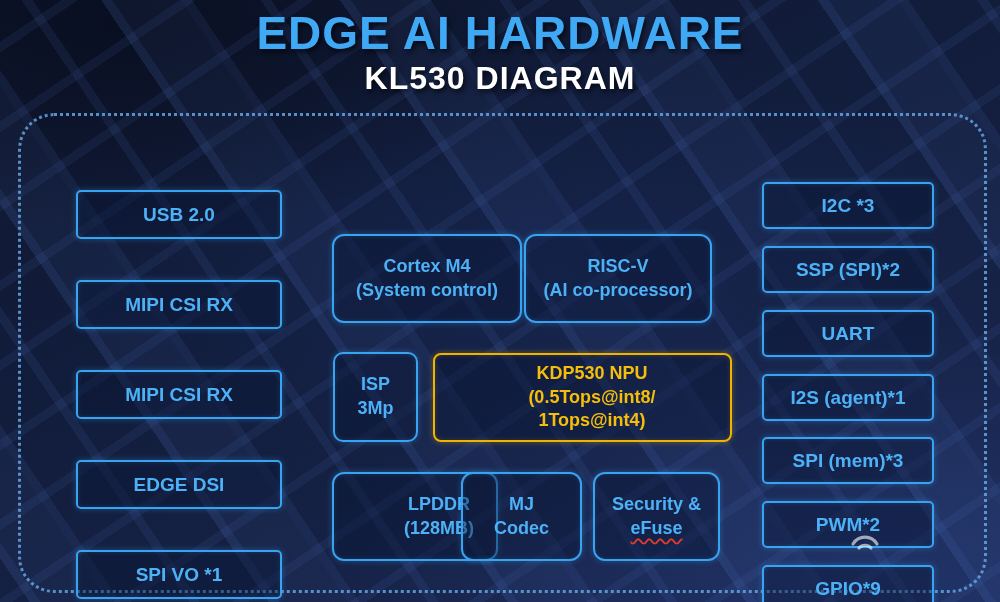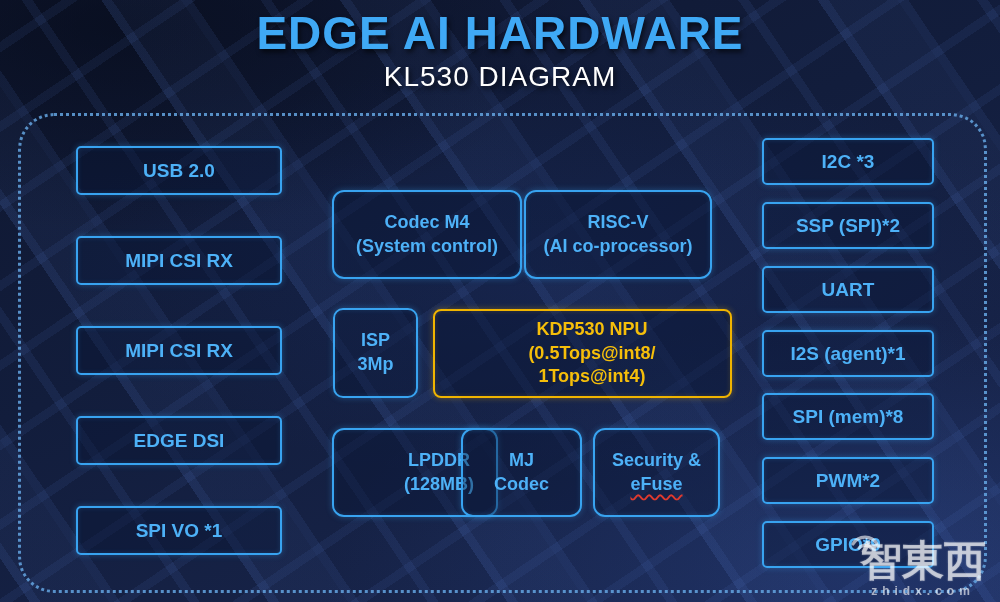--- a/index.html
+++ b/index.html
@@ -15,31 +15,32 @@
   .stage::before{
     content:"";position:absolute;inset:-220px;pointer-events:none;
     background:
       repeating-linear-gradient(56deg, rgba(86,126,214,0.10) 0 9px, transparent 9px 66px),
       repeating-linear-gradient(-34deg, rgba(86,126,214,0.09) 0 9px, transparent 9px 66px),
       repeating-linear-gradient(56deg, transparent 0 132px, rgba(100,140,230,0.06) 132px 198px);
   }
   .title{position:absolute;left:0;top:6px;width:100%;text-align:center;line-height:1.18;
     text-shadow:2px 3px 5px rgba(0,0,0,0.65);}
   .title .l1{font-size:46px;font-weight:bold;letter-spacing:1px;color:#3fa9f5;display:block;}
-  .title .l2{font-size:28px;font-weight:normal;letter-spacing:1px;color:#ffffff;display:block;}
+  .title .l2{font-size:32px;font-weight:bold;letter-spacing:1px;color:#ffffff;display:block;}
   .chip-outline{
     position:absolute;left:18px;top:113px;width:963px;height:474px;
     border:3px dotted rgba(100,165,225,0.85);border-radius:36px;
   }
   .blk{
     position:absolute;display:flex;flex-direction:column;align-items:center;justify-content:center;
     border:2.5px solid #38a3f0;border-radius:5px;
     background:rgba(10,21,52,0.42);
     color:#4db1f7;font-weight:bold;text-align:center;
     box-shadow:0 0 6px rgba(56,163,240,0.35), inset 0 0 5px rgba(56,163,240,0.18);
+    margin-top:44px;
   }
   .blk span{display:block;}
   .port{font-size:19px;}
   .mid{border-radius:12px;font-size:18px;line-height:1.32;}
   .npu{border-color:#f0b400;color:#f5be0a;border-radius:8px;
     box-shadow:0 0 6px rgba(240,180,0,0.35), inset 0 0 5px rgba(240,180,0,0.18);padding-left:19px;}
   .misspelled{text-decoration:underline wavy #e0392e 2px;text-underline-offset:4px;}
   .watermark{position:absolute;right:2px;bottom:4px;width:150px;text-align:center;
     color:rgba(255,255,255,0.62);pointer-events:none;}
   .watermark .logo{font-size:42px;font-weight:bold;line-height:1.0;letter-spacing:0px;
@@ -69,21 +70,21 @@
     <span>MIPI CSI RX</span>
   </div>
   <div class="blk port" style="left:76px;top:416px;width:202px;height:45px;">
     <span>EDGE DSI</span>
   </div>
   <div class="blk port" style="left:76px;top:506px;width:202px;height:45px;">
     <span>SPI VO *1</span>
   </div>
 
   <div class="blk mid" style="left:332px;top:190px;width:186px;height:85px;">
-    <span>Codec M4</span>
+    <span>Cortex M4</span>
     <span>(System control)</span>
   </div>
   <div class="blk mid" style="left:524px;top:190px;width:184px;height:85px;">
     <span>RISC-V</span>
     <span>(AI co-processor)</span>
   </div>
 
   <div class="blk mid" style="left:333px;top:308px;width:81px;height:86px;border-radius:10px;">
     <span>ISP</span>
     <span>3Mp</span>
@@ -113,31 +114,27 @@
   <div class="blk port" style="left:762px;top:202px;width:168px;height:43px;text-align:right;">
     <span>SSP (SPI)*2</span>
   </div>
   <div class="blk port" style="left:762px;top:266px;width:168px;height:43px;">
     <span>UART</span>
   </div>
   <div class="blk port" style="left:762px;top:330px;width:168px;height:43px;">
     <span>I2S (agent)*1</span>
   </div>
   <div class="blk port" style="left:762px;top:393px;width:168px;height:43px;">
-    <span>SPI (mem)*8</span>
+    <span>SPI (mem)*3</span>
   </div>
   <div class="blk port" style="left:762px;top:457px;width:168px;height:43px;">
     <span>PWM*2</span>
   </div>
   <div class="blk port" style="left:762px;top:521px;width:168px;height:43px;">
     <span>GPIO*9</span>
   </div>
 
   <svg class="wifi" width="34" height="22" viewBox="0 0 34 22">
     <path d="M5 14 A14 14 0 0 1 29 14" fill="none" stroke="#ffffff" stroke-width="3.2" stroke-linecap="round"></path>
     <path d="M11 18 A8 8 0 0 1 23 18" fill="none" stroke="#ffffff" stroke-width="3.2" stroke-linecap="round"></path>
   </svg>
-  <div class="watermark">
-    <div class="logo">智東西</div>
-    <div class="domain">zhidx.com</div>
-  </div>
 
 </div>
 
 </body></html>

